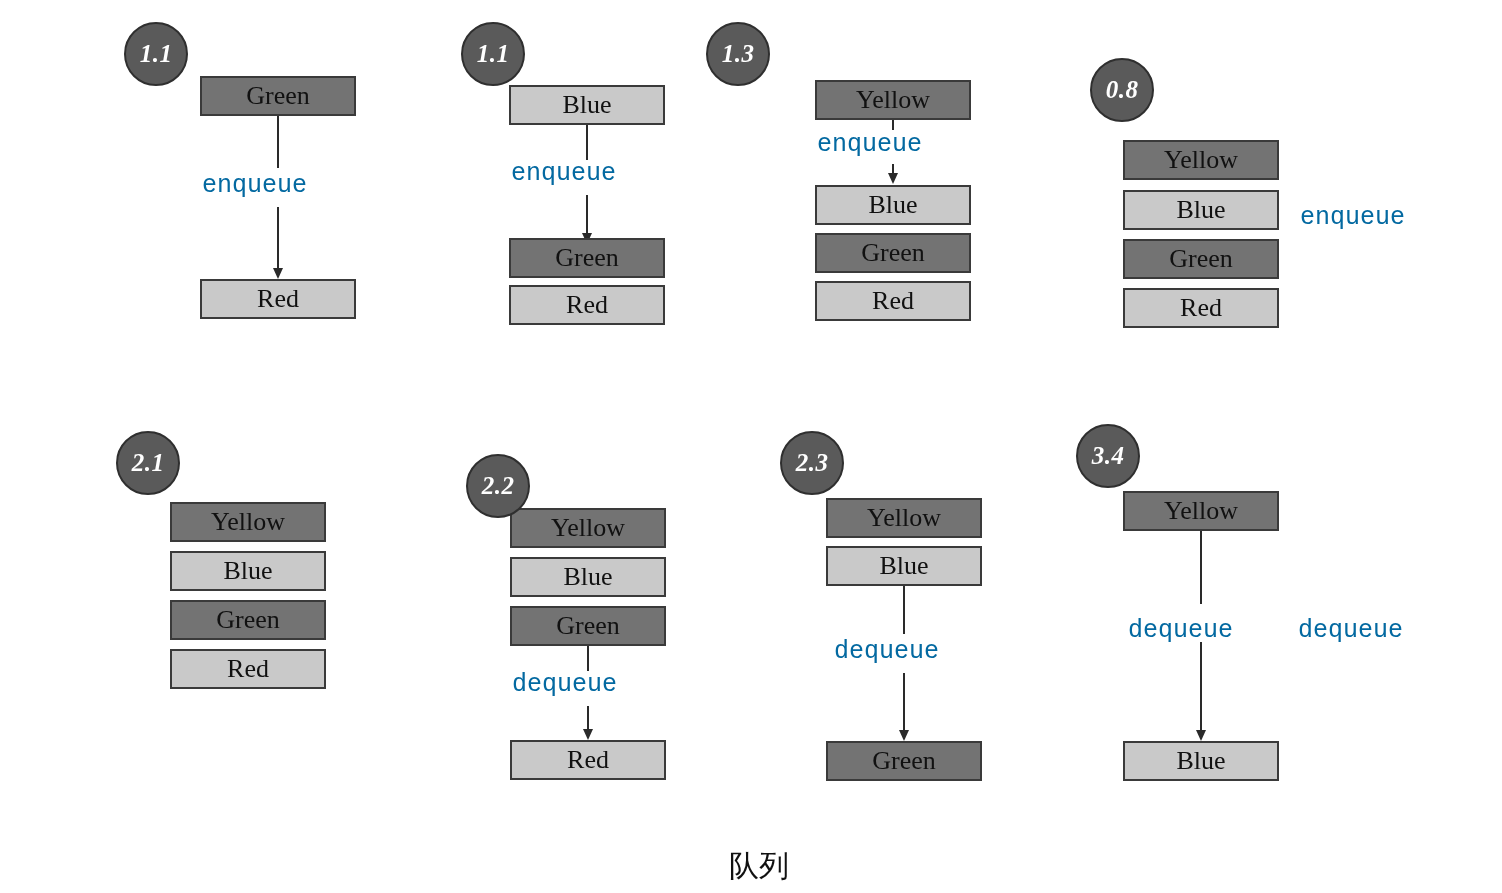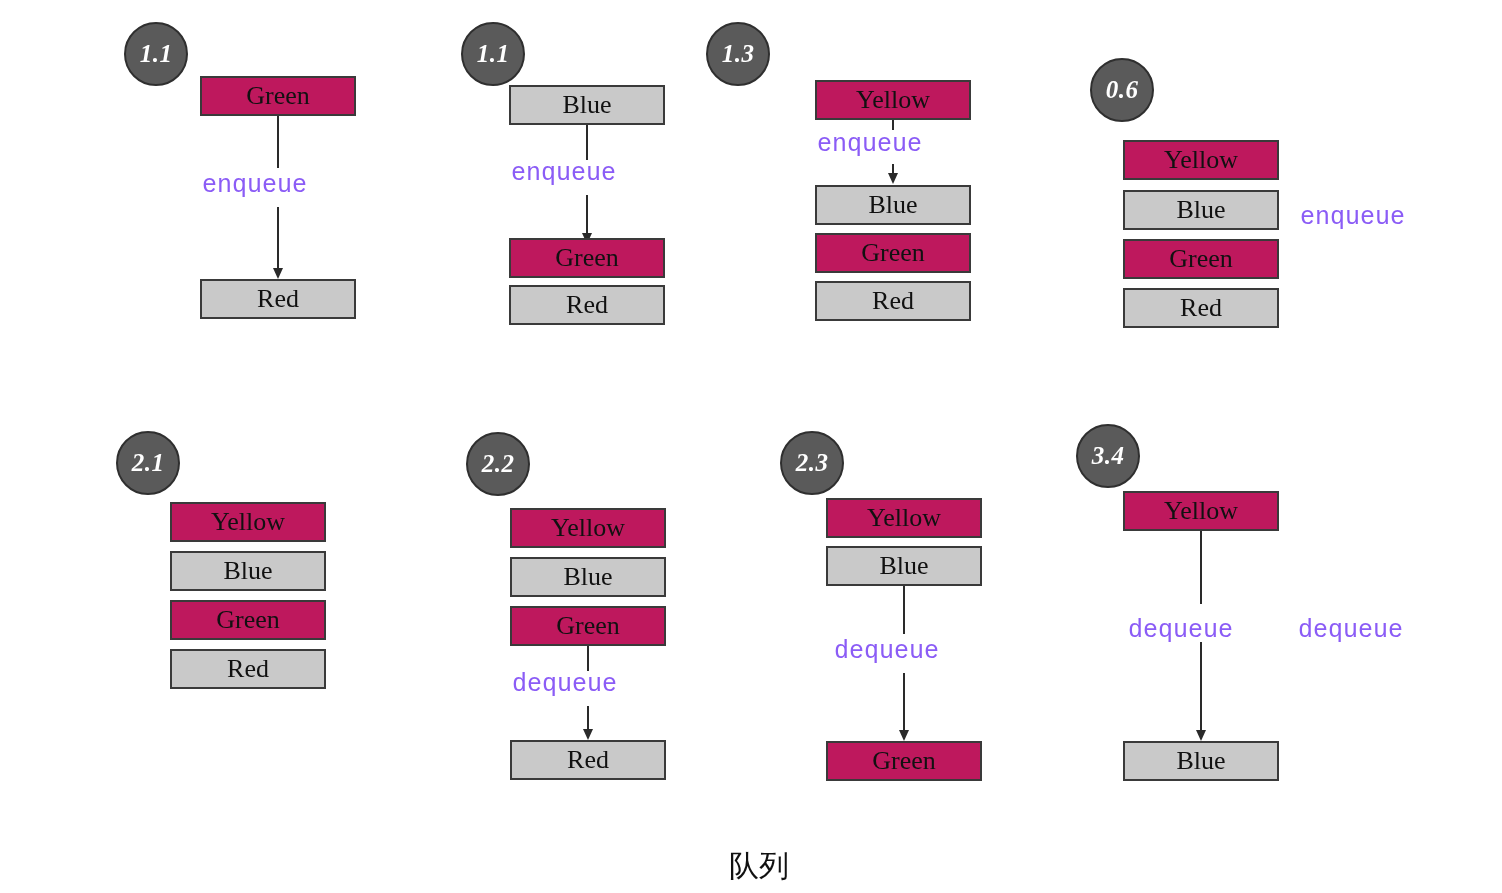--- a/index.html
+++ b/index.html
@@ -55,21 +55,21 @@
     text-align: center;
     font-family: "Liberation Serif", "DejaVu Serif", serif;
     font-size: 26px;
     color: #111111;
     z-index: 3;
     white-space: nowrap;
     display: flex;
     align-items: center;
     justify-content: center;
   }
-  .shade-light { background: #be185d; }
+  .shade-light { background: #737373; }
   .shade-dark  { background: #c9c9c9; }
 
   
   .aline {
     position: absolute;
     width: 0;
     border-left: 2px solid #2a2a2a;
     z-index: 2;
   }
   .ahead {
@@ -80,21 +80,21 @@
     border-right: 5px solid transparent;
     border-top: 11px solid #2a2a2a;
     z-index: 2;
   }
 
   
   .oplabel {
     position: absolute;
     font-family: "Liberation Mono", "DejaVu Sans Mono", monospace;
     font-size: 25px;
-    color: #8b5cf6;
+    color: #0369a1;
     white-space: nowrap;
     z-index: 4;
     letter-spacing: 0px;
   }
 
   
   .caption {
     position: absolute;
     font-family: "Liberation Serif", "DejaVu Serif", serif;
     font-size: 30px;
@@ -144,41 +144,41 @@
     <div class="oplabel" style="left:817px; top:130px;">enqueue</div>
     <div class="aline" style="left:892px; top:164px; height:10px;"></div>
     <div class="ahead" style="left:888px; top:173px;"></div>
 
     <div class="qbox shade-dark" style="left:815px; top:185px; width:156px; height:40px;">Blue</div>
     <div class="qbox shade-light" style="left:815px; top:233px; width:156px; height:40px;">Green</div>
     <div class="qbox shade-dark" style="left:815px; top:281px; width:156px; height:40px;">Red</div>
   </div>
 
   <div class="panel">
-    <div class="badge" style="left:1090px; top:58px;">0.6</div>
+    <div class="badge" style="left:1090px; top:58px;">0.8</div>
 
     <div class="qbox shade-light" style="left:1123px; top:140px; width:156px; height:40px;">Yellow</div>
     <div class="qbox shade-dark" style="left:1123px; top:190px; width:156px; height:40px;">Blue</div>
     <div class="qbox shade-light" style="left:1123px; top:239px; width:156px; height:40px;">Green</div>
     <div class="qbox shade-dark" style="left:1123px; top:288px; width:156px; height:40px;">Red</div>
 
     <div class="oplabel" style="left:1300px; top:203px;">enqueue</div>
   </div>
 
   <div class="panel">
     <div class="badge" style="left:116px; top:431px;">2.1</div>
 
     <div class="qbox shade-light" style="left:170px; top:502px; width:156px; height:40px;">Yellow</div>
     <div class="qbox shade-dark" style="left:170px; top:551px; width:156px; height:40px;">Blue</div>
     <div class="qbox shade-light" style="left:170px; top:600px; width:156px; height:40px;">Green</div>
     <div class="qbox shade-dark" style="left:170px; top:649px; width:156px; height:40px;">Red</div>
   </div>
 
   <div class="panel">
-    <div class="badge" style="left:466px; top:432px;">2.2</div>
+    <div class="badge" style="left:466px; top:454px;">2.2</div>
 
     <div class="qbox shade-light" style="left:510px; top:508px; width:156px; height:40px;">Yellow</div>
     <div class="qbox shade-dark" style="left:510px; top:557px; width:156px; height:40px;">Blue</div>
     <div class="qbox shade-light" style="left:510px; top:606px; width:156px; height:40px;">Green</div>
 
     <div class="aline" style="left:587px; top:646px; height:25px;"></div>
     <div class="oplabel" style="left:512px; top:670px;">dequeue</div>
     <div class="aline" style="left:587px; top:706px; height:24px;"></div>
     <div class="ahead" style="left:583px; top:729px;"></div>
 

